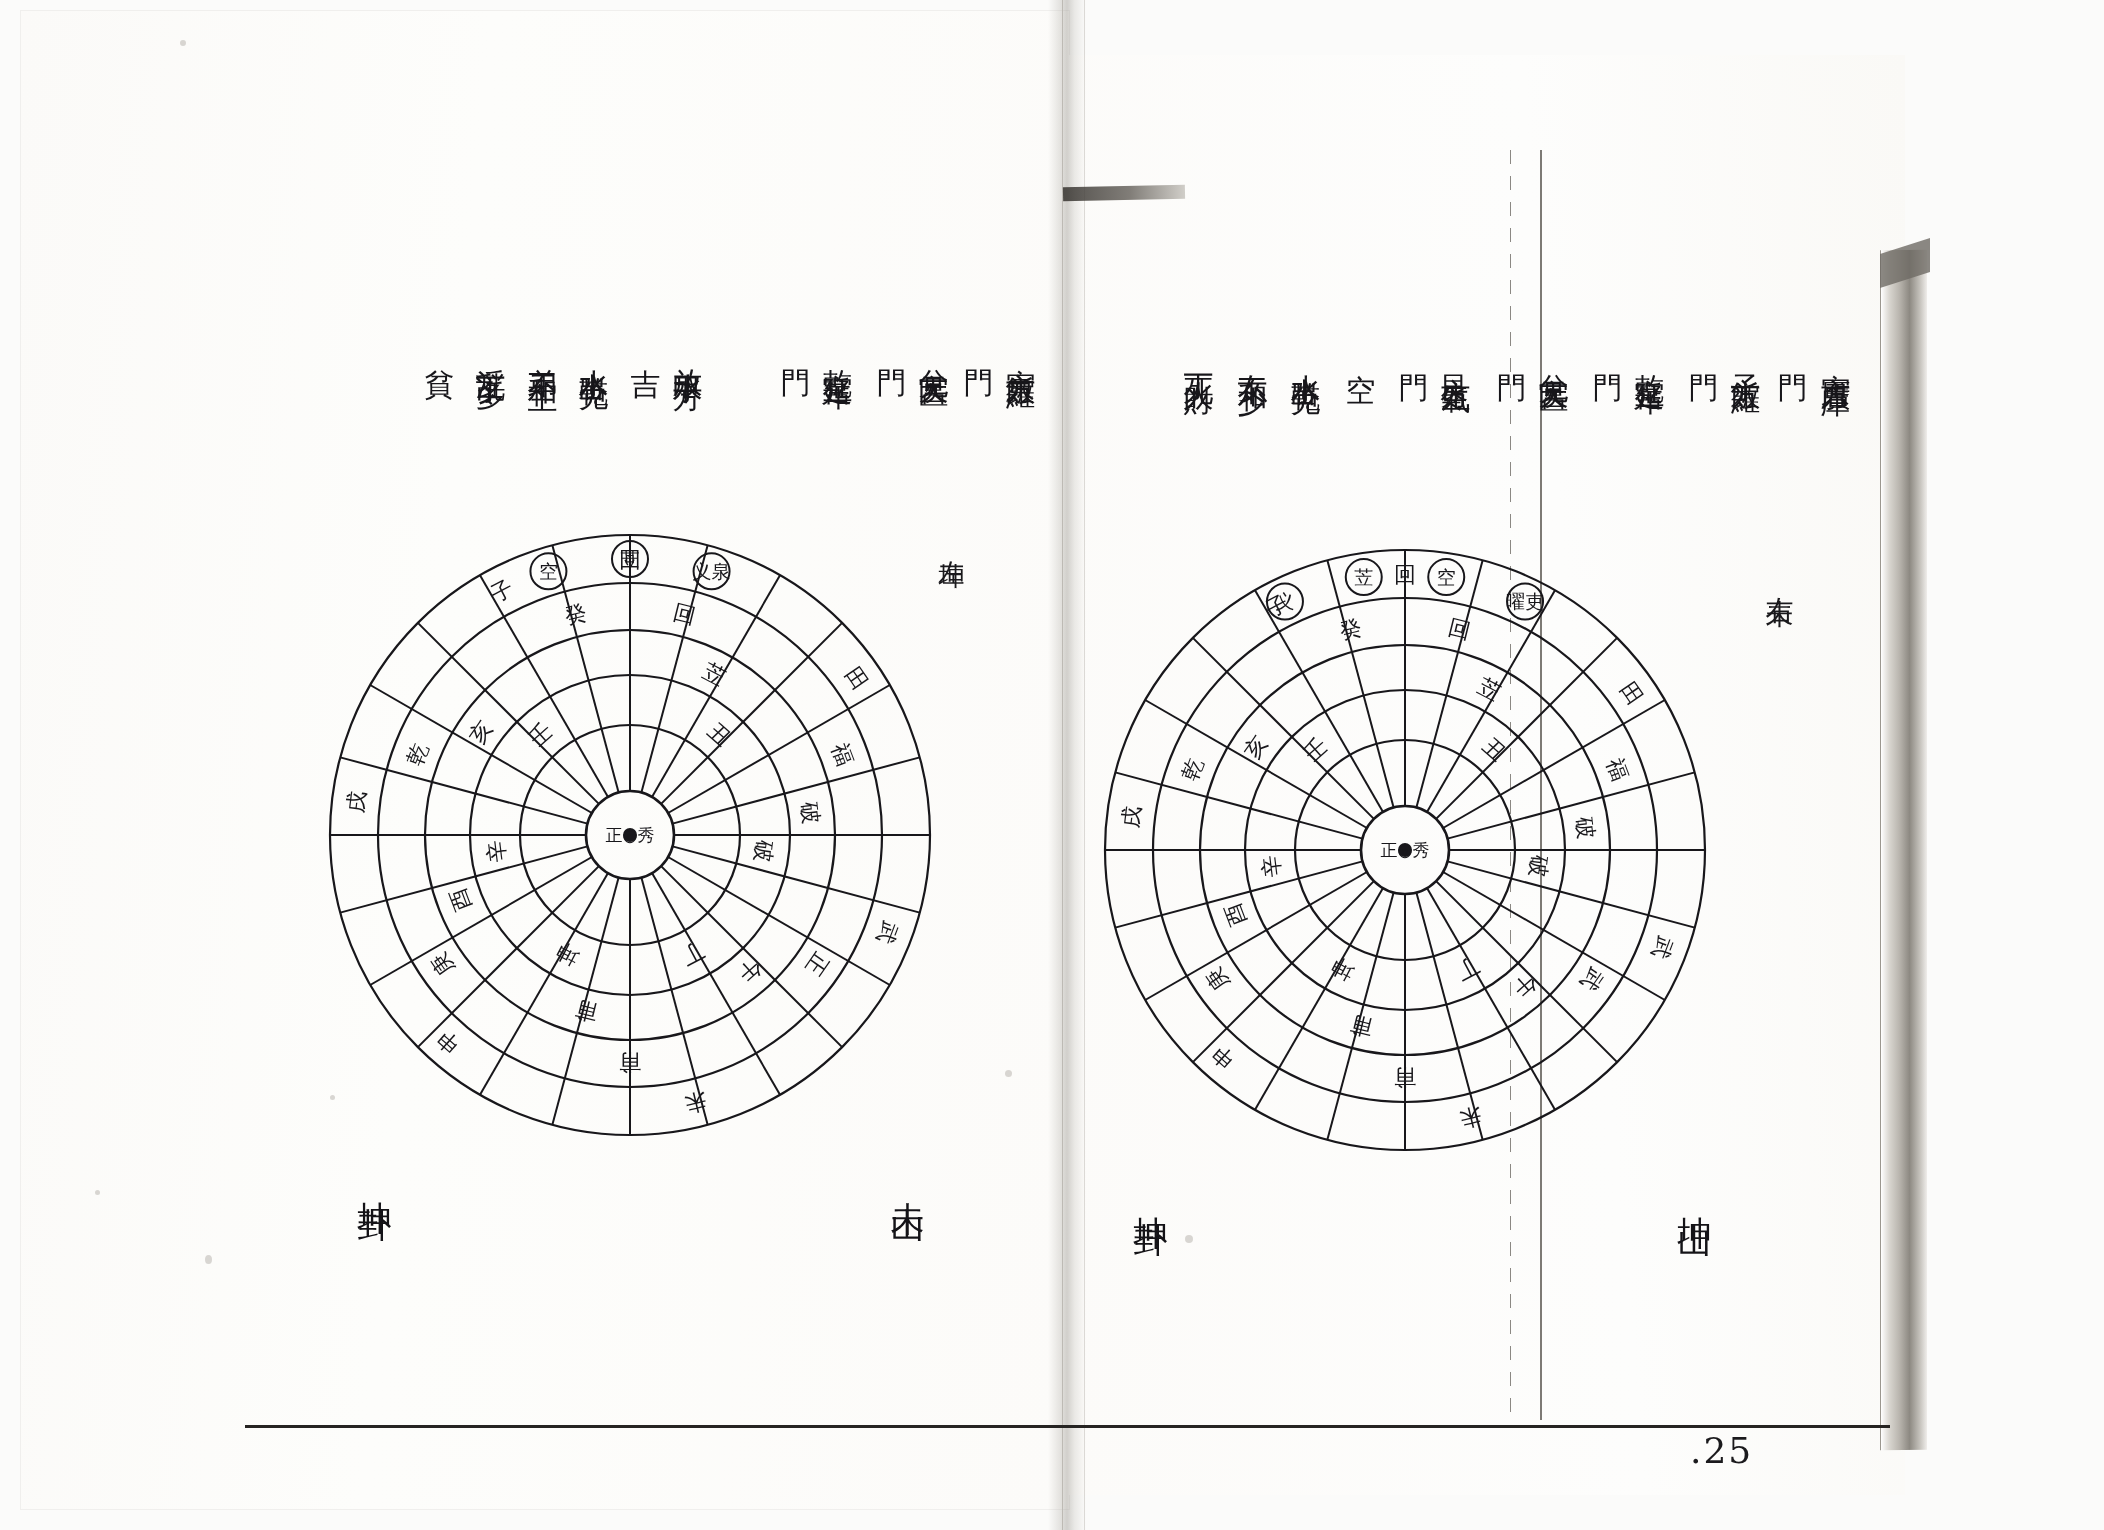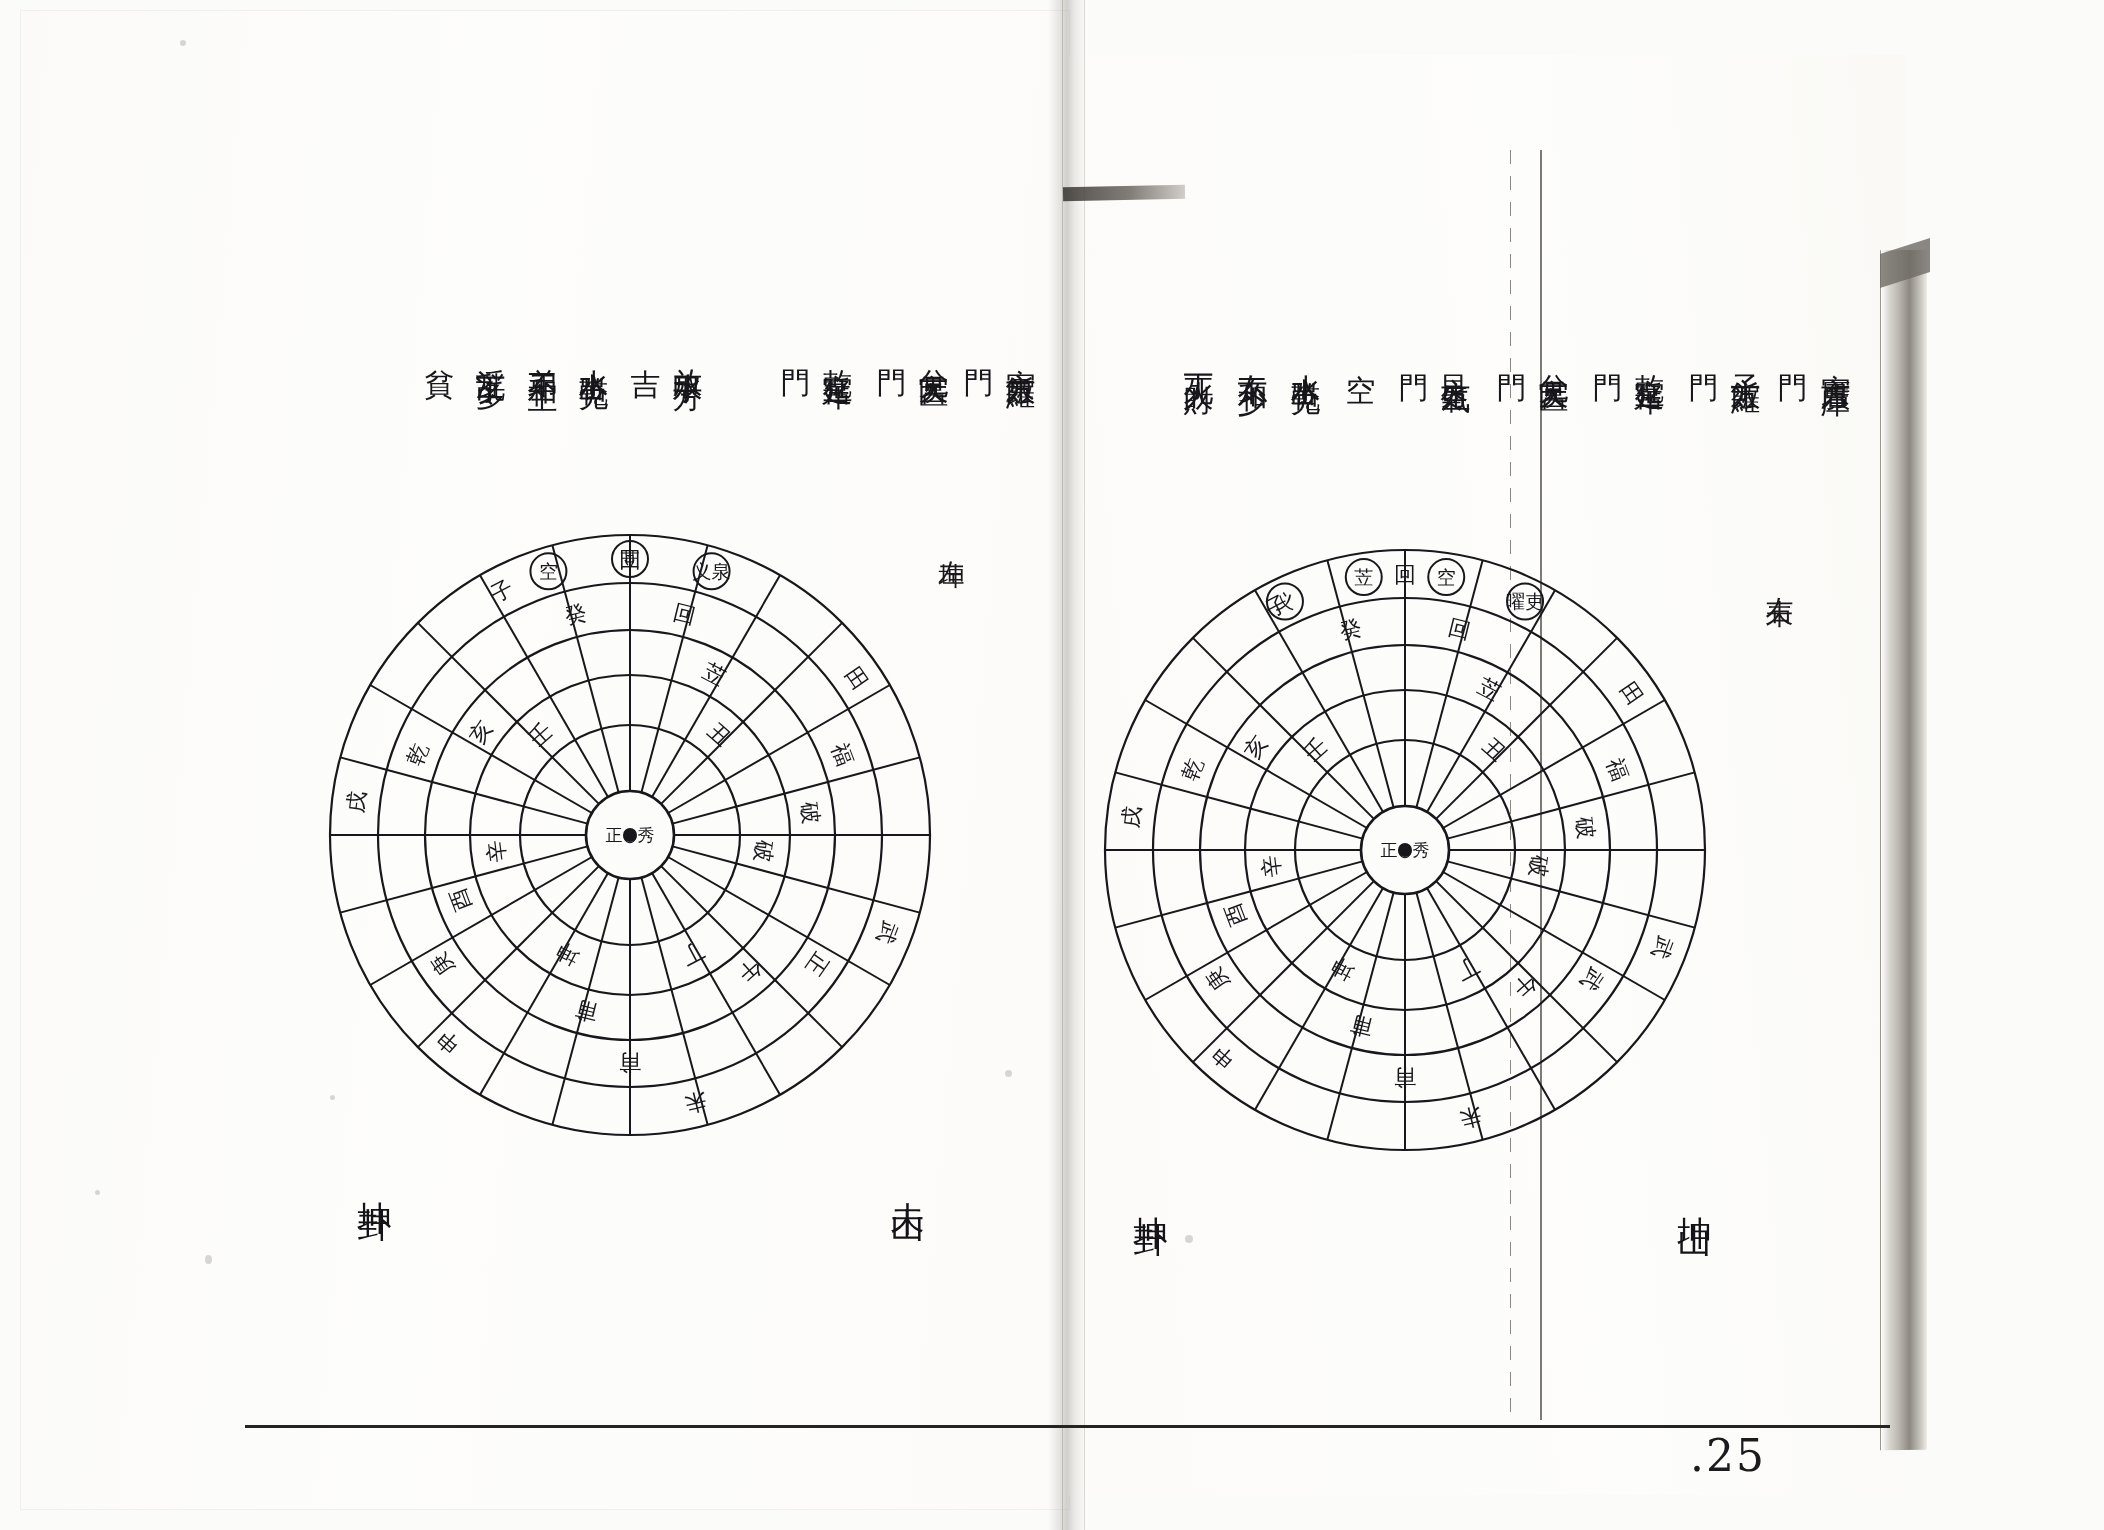--- a/index.html
+++ b/index.html
@@ -133,21 +133,21 @@
     text-orientation: upright;
     font-size: 34px;
     color: #141317;
     letter-spacing: 6px;
     font-family: "DejaVu Serif", serif;
   }
 
   .page-num {
     position: absolute;
     left: 1690px; top: 1430px;
-    font-size: 44px;
+    font-size: 36px;
     color: #1b1a1d;
     font-family: "DejaVu Serif", serif;
     letter-spacing: 2px;
     text-align: center;
   }
 
   
   .speck { position: absolute; background: #b9b6b0; border-radius: 50%; opacity:.55; }
 </style>
 </head>

